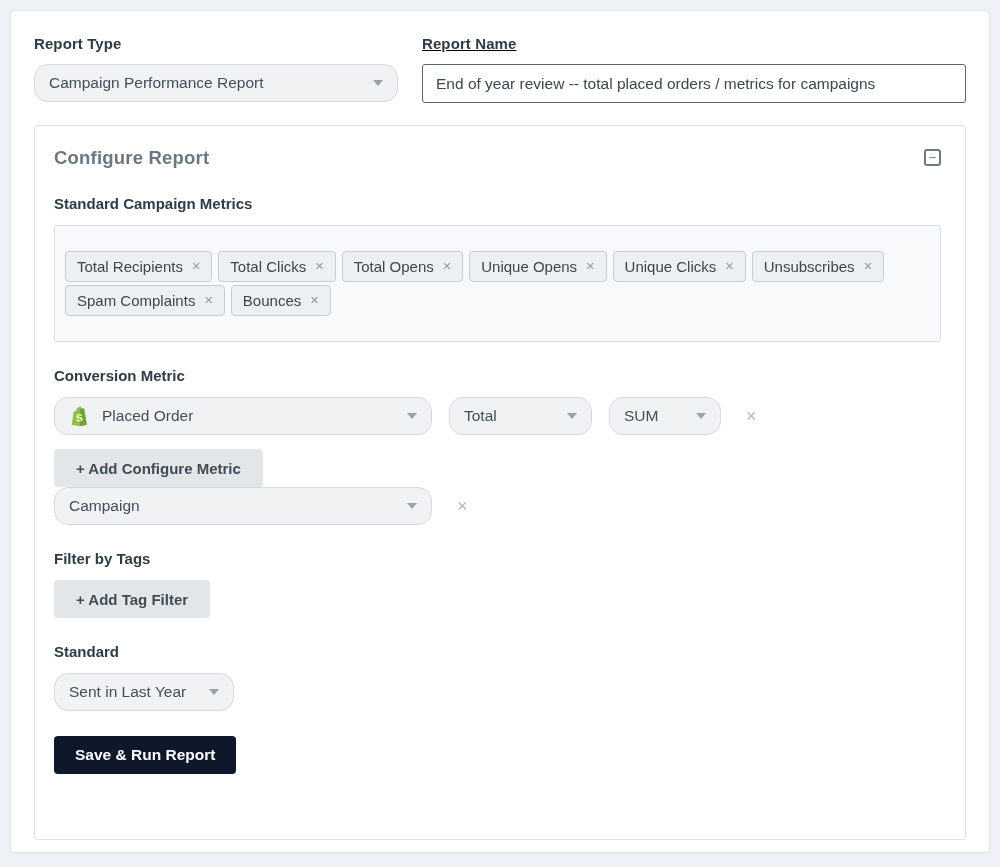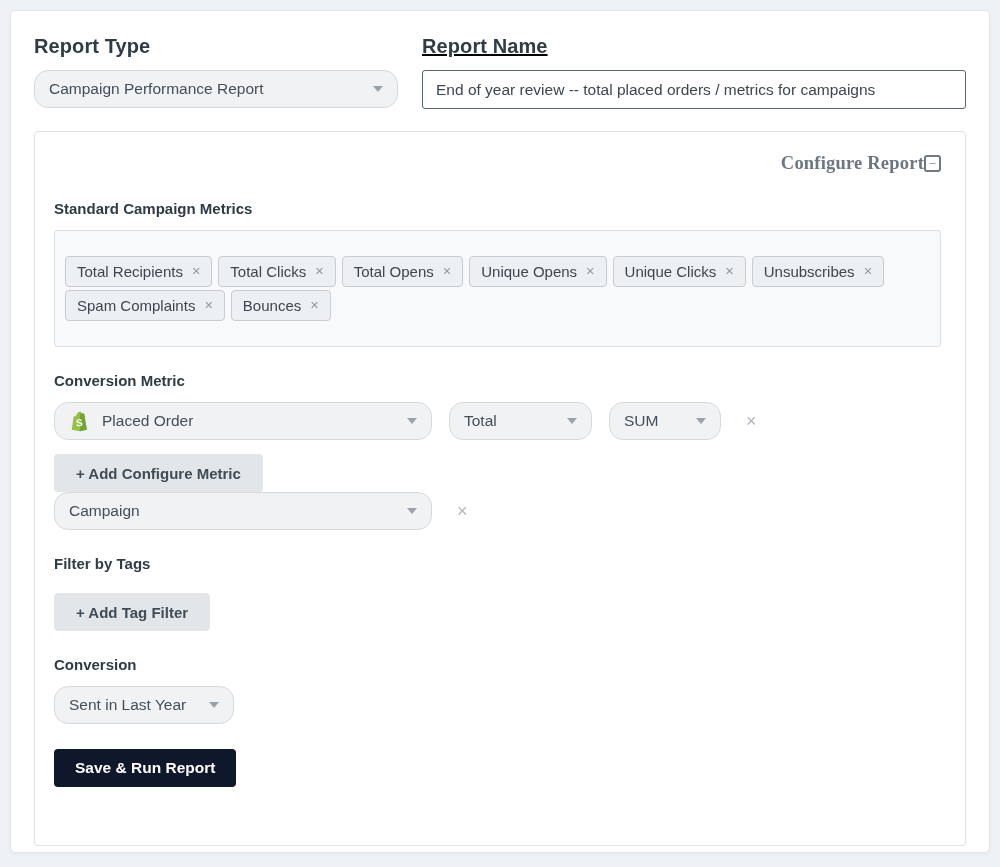--- a/index.html
+++ b/index.html
@@ -16,21 +16,21 @@
     border: 1px solid #e2e7ec;
     border-radius: 5px;
     box-shadow: 0 1px 3px rgba(40,60,80,0.06);
     padding: 24px 23px 22px 23px;
   }
   .top-row { display: flex; gap: 24px; }
   .field-col-type { width: 364px; flex: none; }
   .field-col-name { flex: 1; text-decoration: underline; }
   .field-label {
     display: block;
-    font-size: 20px; font-weight: 700;
+    font-size: 15px; font-weight: 700;
     color: #2f3b45;
     margin-bottom: 12px;
     letter-spacing: 0.1px;
   }
   .select-control {
     height: 38px;
     background: #f0f2f4;
     border: 1px solid #d5dade;
     border-radius: 14px;
     display: flex; align-items: center; justify-content: space-between;
@@ -58,21 +58,21 @@
     outline: none;
   }
   .panel {
     margin-top: 22px;
     border: 1px solid #dde2e7;
     border-radius: 4px;
     background: #fff;
     padding: 21px 24px 22px 19px;
     height: 715px;
   }
-  .panel-header { display: flex; align-items: flex-start; justify-content: flex-end; font-family: Liberation Serif, serif; }
+  .panel-header { display: flex; align-items: flex-start; justify-content: space-between; }
   .panel-title {
     font-size: 18.5px; font-weight: 600;
     color: #6b7680;
     letter-spacing: 0.2px;
   }
   .collapse-btn {
     width: 17px; height: 17px;
     border: 2px solid #6e7983;
     border-radius: 3px;
     color: #6e7983;
@@ -247,23 +247,23 @@
     <div class="groupby-row">
       <div class="select-control dd-campaign">
         <span class="select-value">Campaign</span>
         <span class="chevron"></span>
       </div>
       <span class="x-remove">×</span>
     </div>
 
     <div class="section-label">Filter by Tags</div>
 
-    <button class="gray-btn" style="margin-top:8px;">+ Add Tag Filter</button>
-
-    <div class="section-label">Conversion</div>
+    <button class="gray-btn" style="margin-top:0;">+ Add Tag Filter</button>
+
+    <div class="section-label">Standard</div>
 
     <div class="select-control dd-timeframe">
       <span class="select-value">Sent in Last Year</span>
       <span class="chevron"></span>
     </div>
 
     <button class="primary-btn">Save &amp; Run Report</button>
 
   </div>
 </div>

